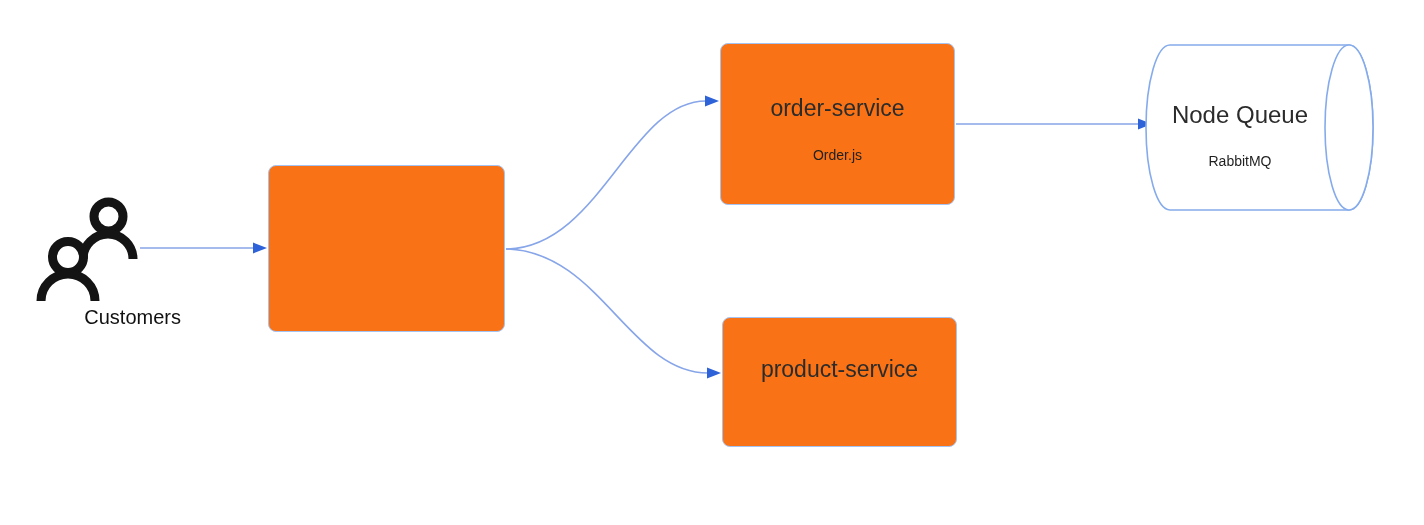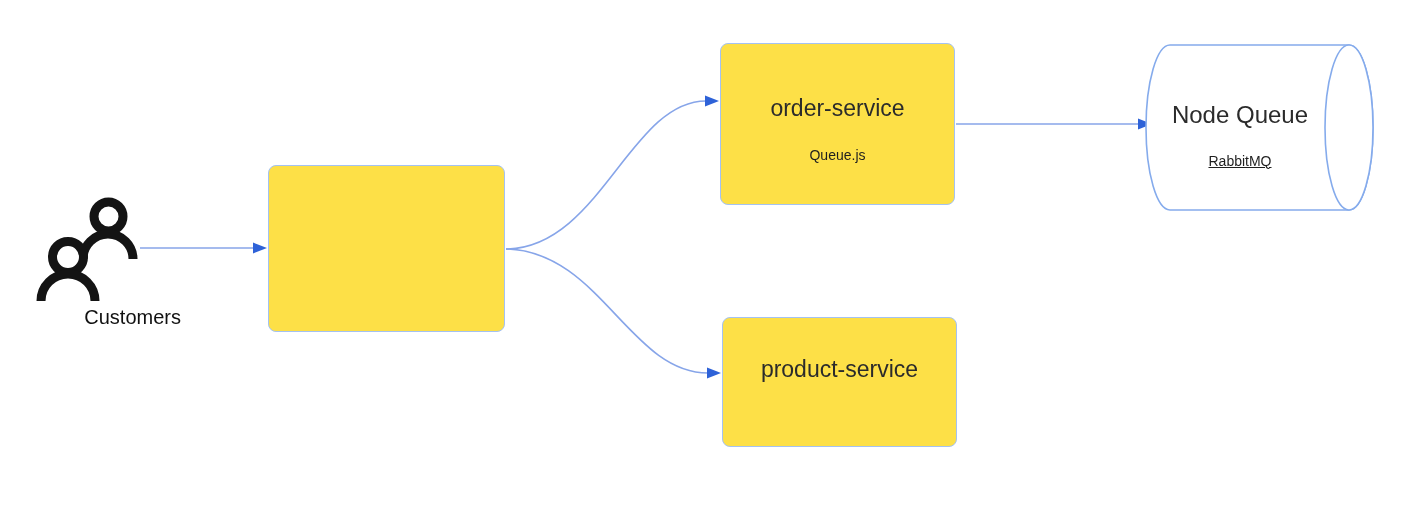--- a/index.html
+++ b/index.html
@@ -6,21 +6,21 @@
   #canvas{
     position:relative;
     width:1424px;height:525px;
     background:#ffffff;
     font-family:"Liberation Sans","DejaVu Sans",sans-serif;
     overflow:hidden;
   }
   #edge-layer{position:absolute;left:0;top:0;width:1424px;height:525px;}
   .node-box{
     position:absolute;
-    background:#fde047;
+    background:#f97316;
     border:1.5px solid #a4c2f2;
     border-radius:8px;
     box-sizing:border-box;
   }
   .node-title{
     position:absolute;left:0;right:0;top:40%;
     transform:translateY(-50%);
     text-align:center;
     font-size:23px;color:#2b2b2b;
     white-space:nowrap;
@@ -32,21 +32,21 @@
     font-size:14px;color:#1f1f1f;
     white-space:nowrap;
   }
   #node-store-front{left:268px;top:165px;width:237px;height:167px;}
   #node-order-service{left:720px;top:43px;width:235px;height:162px;}
   #node-product-service{left:722px;top:317px;width:235px;height:130px;}
   #node-order-queue{
     position:absolute;left:1155px;top:45px;width:170px;height:165px;
   }
   #node-order-queue .node-title{font-size:24px;top:42.5%;}
-  #node-order-queue .node-sub{top:70%;text-decoration:underline;}
+  #node-order-queue .node-sub{top:70%;}
   #customers-label{
     position:absolute;left:25px;top:306px;width:156px;
     text-align:right;font-size:20px;color:#111111;
     white-space:nowrap;
   }
   .edge{stroke:#87a5e9;stroke-width:1.6;fill:none;}
   .arrowhead{fill:#2e62d8;stroke:none;}
   .cyl{stroke:#85abec;stroke-width:1.6;fill:#ffffff;}
   .person{stroke:#141414;stroke-width:9;fill:none;}
   .person-front-head{fill:#ffffff;}
@@ -91,21 +91,21 @@
     </g>
   </svg>
 
   <div id="customers-label">Customers</div>
 
   <div class="node-box" id="node-store-front">
   </div>
 
   <div class="node-box" id="node-order-service">
     <div class="node-title">order-service</div>
-    <div class="node-sub">Queue.js</div>
+    <div class="node-sub">Order.js</div>
   </div>
 
   <div class="node-box" id="node-product-service">
     <div class="node-title">product-service</div>
   </div>
 
   <div id="node-order-queue">
     <div class="node-title">Node Queue</div>
     <div class="node-sub">RabbitMQ</div>
   </div>

